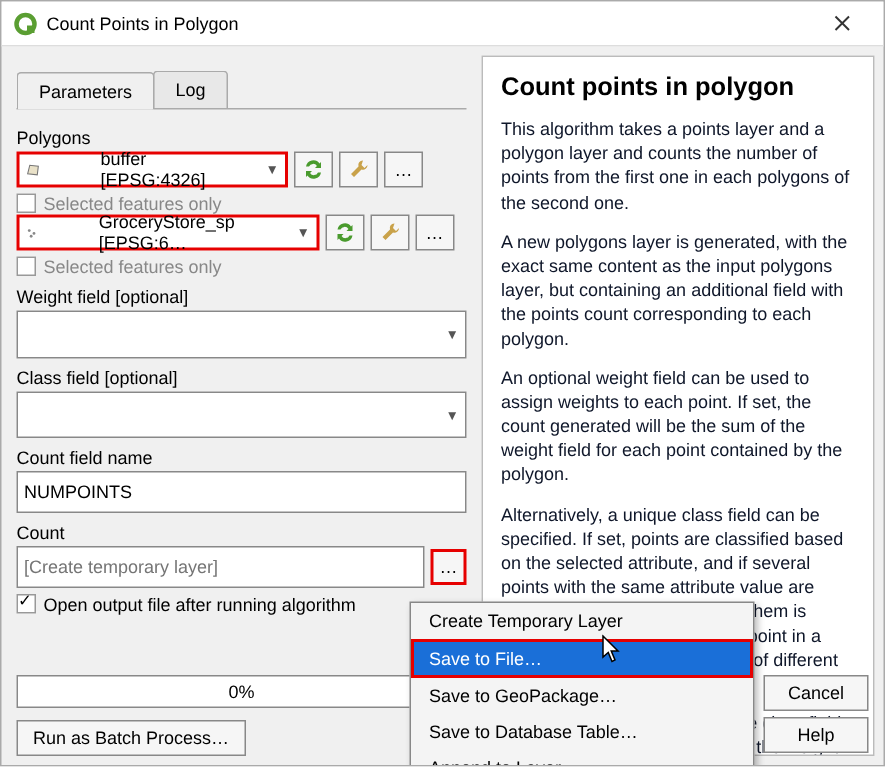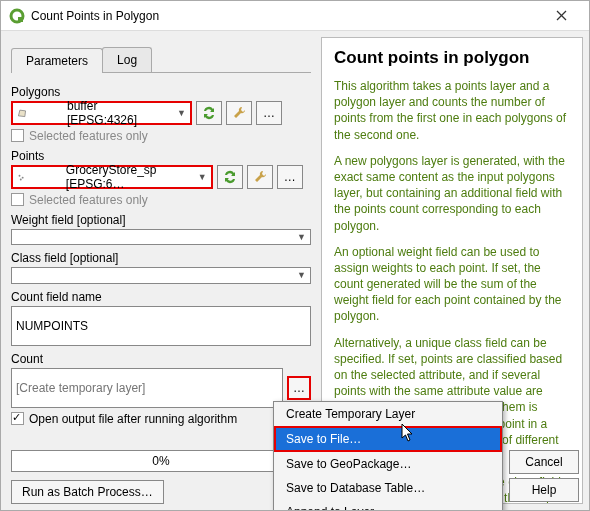--- a/index.html
+++ b/index.html
@@ -17,23 +17,23 @@
   .tab.active { background:#f0f0f0; position:relative; top:1px; }
   .lbl { margin-top:6px; margin-bottom:2px; }
   .row { display:flex; align-items:center; gap:4px; }
   .combo { flex:1; height:24px; background:#fff; border:1px solid #888; display:flex; align-items:center; padding:0 4px; position:relative; }
   .combo .arrow { margin-left:auto; font-size:9px; color:#555; }
   .sqbtn { width:26px; height:24px; border:1px solid #888; background:#f6f6f6; display:flex; align-items:center; justify-content:center; cursor:pointer; }
   .redbox { border:2px solid #e60000 !important;gap:36px; }
   .chkrow { display:flex; align-items:flex-start; gap:5px; margin-top:4px; color:#888;}
   .chkbox { width:13px; height:13px; border:1px solid #999; background:#fff; display:inline-block; }
   .chkbox.checked::after { content:"✓"; font-size:11px; line-height:11px; display:block; color:#000; margin-top:-1px; }
-  .textin { width:100%; height:40px; border:1px solid #888; background:#fff; padding:4px 4px; }
+  .textin { width:100%; height:28px; border:1px solid #888; background:#fff; padding:4px 4px; }
   .desc-h { font-size:17px; font-weight:bold; margin-bottom:10px; }
-  .desc-p { margin-bottom:10px; line-height:1.35; font-size:12px; color:#4d7c0f;}
+  .desc-p { margin-bottom:10px; line-height:1.35; font-size:12px; color:#0f172a;}
   .progress { flex:1; height:22px; border:1px solid #888; background:#fff; display:flex; align-items:center; justify-content:center; }
   .btn { height:24px; padding:0 10px; border:1px solid #888; background:#f6f6f6; display:flex; align-items:center; cursor:pointer; }
   .menu { position:absolute; width:230px; background:#f4f4f4; border:1px solid #888; box-shadow:2px 2px 5px rgba(0,0,0,.3); }
   .menu-item { padding:5px 12px; cursor:pointer; }
   .menu-item.hover { background:#1a6fd8; color:#fff; }
   .cursor { position:absolute; width:14px; height:20px; pointer-events:none; }
   .polyicon { width:14px; height:12px; }
 </style>
 </head>
 <body>
@@ -81,21 +81,20 @@
           </div>
         <div class="sqbtn">
             <span>…</span>
           </div>
       </div>
       <div class="chkrow">
         <span class="chkbox"></span>
         <span>Selected features only</span>
       </div>
 
-      <div class="lbl">Points</div>
       <div class="row">
         <div class="combo redbox" style="flex:0 0 162px">
           <svg class="polyicon" viewBox="0 0 14 12">
               <circle cx="4" cy="4" r="1.5" fill="#888"></circle>
               <circle cx="9" cy="7" r="1.5" fill="#888"></circle>
               <circle cx="6" cy="10" r="1.5" fill="#888"></circle>
             </svg>
           <span style="margin-left:4px">GroceryStore_sp [EPSG:6…</span>
           <span class="arrow">▼</span>
         </div>

